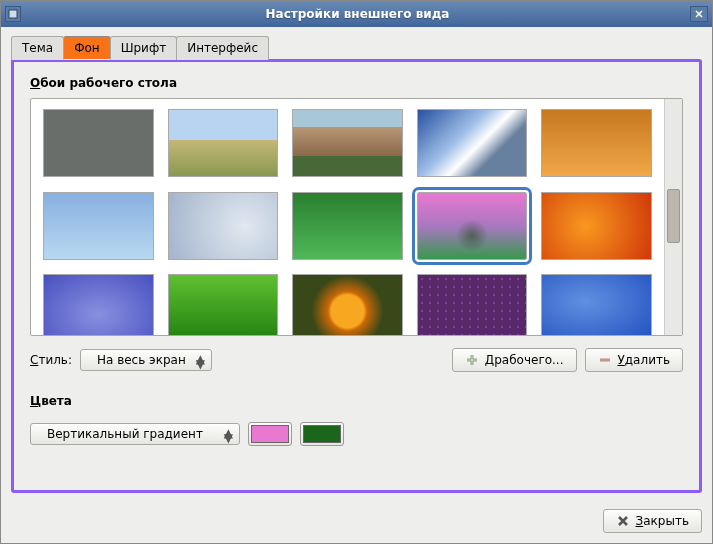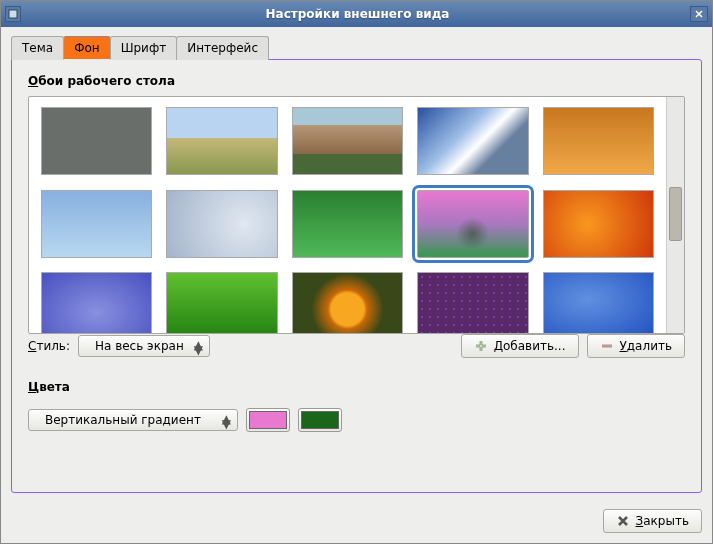--- a/index.html
+++ b/index.html
@@ -11,35 +11,35 @@
 .titlebar .app-icon { width: 16px; height: 16px; background: #5a7ba5; border: 1px solid #3a5a85; margin-right: 4px; display: flex; align-items: center; justify-content: center; }
 .titlebar .title { flex: 1; text-align: center; font-weight: bold; text-shadow: 0 1px 1px rgba(0,0,0,0.3); }
 .titlebar .close-btn { width: 18px; height: 16px; background: #5a7ba5; border: 1px solid #3a5a85; display: flex; align-items: center; justify-content: center; cursor: pointer; }
 
 .content { flex: 1; padding: 8px 10px; display: flex; flex-direction: column; }
 
 .tabs { display: flex; position: relative; }
 .tab { padding: 4px 10px; background: #e0e0de; border: 1px solid #a8a8a2; border-bottom: none; margin-right: -1px; cursor: pointer; border-radius: 3px 3px 0 0; position: relative; top: 1px; }
 .tab.active { background: #f97316; border-bottom: 1px solid #eeeeec; z-index: 2; border-style: dotted solid solid; border-color: #888 #a8a8a2 #eeeeec; }
 
-.tab-panel { border: 1px solid #8b5cf6; background: #eeeeec; padding: 14px 16px 16px; flex: 1; display: flex; flex-direction: column; border-radius: 0 3px 3px 3px; }
+.tab-panel { border: 3px solid #8b5cf6; background: #eeeeec; padding: 14px 16px 16px; flex: 1; display: flex; flex-direction: column; border-radius: 0 3px 3px 3px; }
 
 .section-label { font-weight: bold; margin-bottom: 8px; }
 .section-label .ul { text-decoration: underline; }
 
 .wallpaper-box { background: #fff; border: 1px solid #a8a8a2; border-radius: 2px; display: flex; height: 238px; }
 .wallpaper-grid { flex: 1; padding: 10px 12px; display: grid; grid-template-columns: repeat(5, 1fr); gap: 12px 14px; overflow: hidden; }
 .wallpaper-thumb { height: 68px; border: 1px solid #aaa; cursor: pointer; background-size: cover; background-position: center; }
 .wallpaper-thumb.selected { outline: 3px solid #3f7cc4; outline-offset: 2px; border-radius: 2px; }
 .wallpaper-thumb.partial { margin-bottom: -20px; }
 
 .scrollbar { width: 18px; background: #e8e8e6; border-left: 1px solid #ccc; position: relative; }
 .scrollbar .thumb { position: absolute; left: 2px; right: 2px; top: 90px; height: 54px; background: #bcb7ac; border: 1px solid #999; border-radius: 2px; }
 
-.row { display: flex; align-items: center; gap: 8px; }
+.row { display: flex; align-items: center; margin-top: 12px; gap: 8px; }
 .row .spacer { flex: 1; }
 .row-label .ul { text-decoration: underline; }
 
 .combo { background: linear-gradient(#fdfdfc, #e6e6e2); border: 1px solid #a8a8a2; border-radius: 3px; padding: 3px 6px 3px 16px; display: flex; align-items: flex-end; gap: 10px; cursor: pointer; box-shadow: inset 0 1px 0 #fff; }
 .combo .spinner { display: flex; flex-direction: column; font-size: 7px; color: #555; line-height: 5px; }
 
 .btn { background: linear-gradient(#fdfdfc, #e6e6e2); border: 1px solid #a8a8a2; border-radius: 3px; padding: 4px 12px; display: flex; align-items: center; gap: 6px; cursor: pointer; box-shadow: inset 0 1px 0 #fff; }
 .btn .ul { text-decoration: underline; }
 
 .color-swatch { width: 44px; height: 24px; border: 1px solid #999; border-radius: 3px; cursor: pointer; padding: 2px; background: linear-gradient(#fdfdfc,#e6e6e2); display:flex; }
@@ -133,21 +133,21 @@
               <span>▲</span>
               <span>▼</span>
             </span>
         </div>
         <div class="spacer"></div>
         <div class="btn">
           <svg width="14" height="14" viewBox="0 0 14 14">
               <path d="M7 2 V12 M2 7 H12" stroke="#4a7030" stroke-width="2.5"></path>
               <path d="M7 2 V12 M2 7 H12" stroke="#fff" stroke-width="1"></path>
             </svg>
-          <span><span class="ul">Д</span><span>обавить...</span></span>
+          <span><span class="ul">Д</span><span>рабочего...</span></span>
         </div>
         <div class="btn">
           <svg width="14" height="14" viewBox="0 0 14 14">
               <path d="M2 7 H12" stroke="#803020" stroke-width="2.5"></path>
               <path d="M2 7 H12" stroke="#fff" stroke-width="1"></path>
             </svg>
           <span><span class="ul">У</span><span>далить</span></span>
         </div>
       </div>
 

